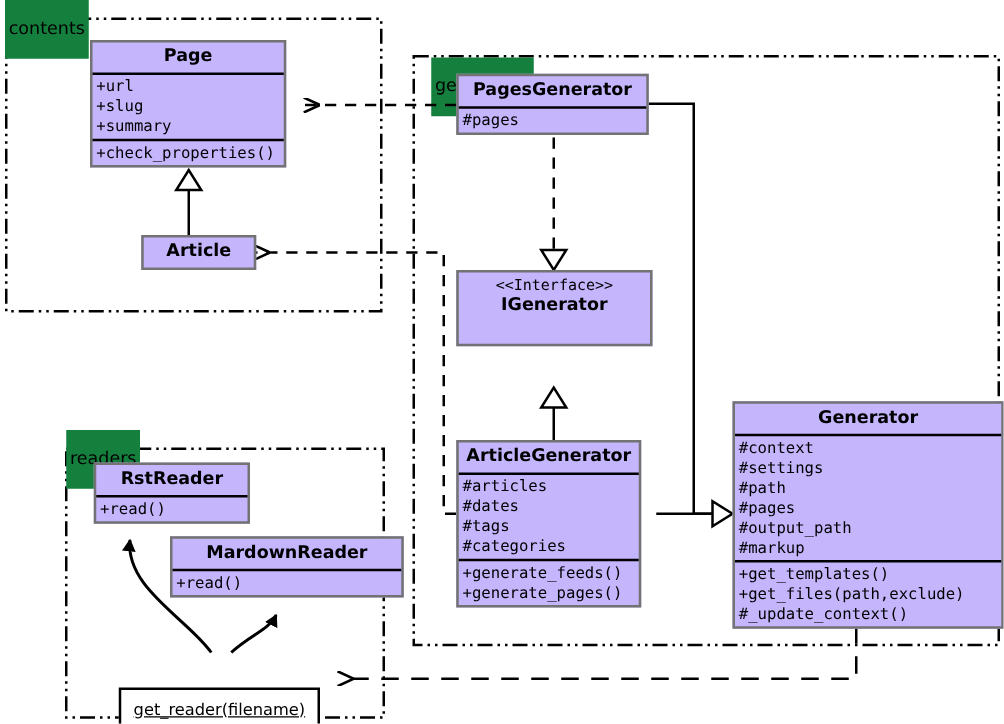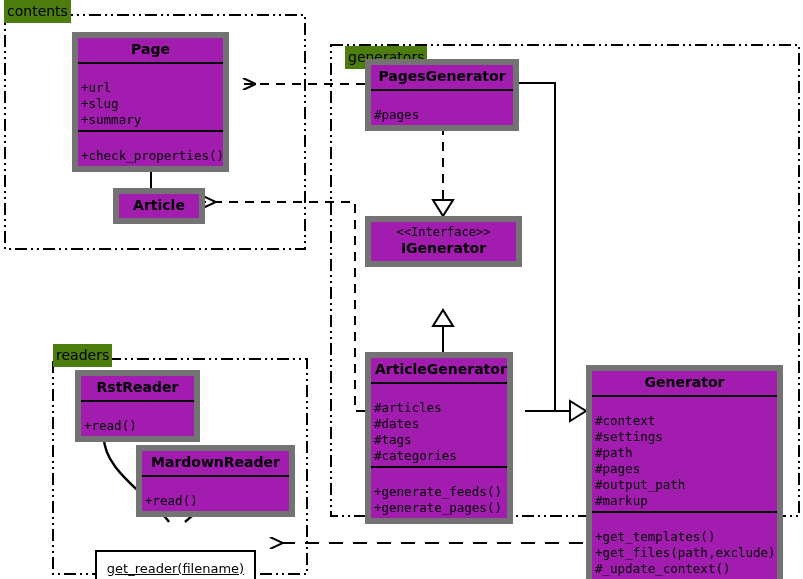--- a/index.html
+++ b/index.html
@@ -20,31 +20,31 @@
     left: 0; top: 0;
     width: 803px;
     height: 579px;
     pointer-events: none;
   }
   .pkg-label {
     position: absolute;
     font-family: "DejaVu Sans", sans-serif;
     font-size: 14px;
     color: #000;
-    background: #4d7c0f;
-    padding: 4px 3px;
+    background: #15803d;
+    padding: 16px 3px;
     white-space: nowrap;
     line-height: 15px;
   }
 
   
   .cls {
     position: absolute;
-    border: 6px solid #737373;
-    background: #a21caf;
+    border: 2px solid #737373;
+    background: #c4b5fd;
     box-sizing: border-box;
     z-index: 5;
   }
   .cls .title {
     font-family: "DejaVu Sans", sans-serif;
     font-weight: bold;
     font-size: 14px;
     text-align: center;
     color: #000;
     padding: 3px 4px 4px 4px;
@@ -55,21 +55,21 @@
     font-family: "DejaVu Sans Mono", monospace;
     font-weight: normal;
     font-size: 12px;
     text-align: center;
     color: #000;
     line-height: 15px;
     padding-top: 3px;
   }
   .cls .sect {
     border-top: 2px solid #000;
-    padding: 16px 3px 2px 3px;
+    padding: 1px 3px 2px 3px;
   }
   .cls .row {
     font-family: "DejaVu Sans Mono", monospace;
     font-size: 12.5px;
     color: #000;
     line-height: 16px;
     white-space: nowrap;
   }
   .plain {
     position: absolute;
@@ -181,41 +181,41 @@
   </div>
 
   <div class="cls" style="left:365px; top:59px; width:154px;">
     <div class="title">PagesGenerator</div>
     <div class="sect">
       <div class="row">#pages</div>
     </div>
   </div>
 
   <div class="cls" style="left:365px; top:216px; width:157px;">
-    <div style="padding-bottom:0;">
+    <div style="padding-bottom:18px;">
       <div class="stereo">&lt;&lt;Interface&gt;&gt;</div>
       <div class="title" style="padding-top:0;">IGenerator</div>
     </div>
   </div>
 
   <div class="cls" style="left:365px; top:352px; width:148px;">
     <div class="title">ArticleGenerator</div>
     <div class="sect">
       <div class="row">#articles</div>
       <div class="row">#dates</div>
       <div class="row">#tags</div>
       <div class="row">#categories</div>
     </div>
     <div class="sect">
       <div class="row">+generate_feeds()</div>
       <div class="row">+generate_pages()</div>
     </div>
   </div>
 
-  <div class="cls" style="left:586px; top:321px; width:197px;margin-top:44px;">
+  <div class="cls" style="left:586px; top:321px; width:217px;">
     <div class="title">Generator</div>
     <div class="sect">
       <div class="row">#context</div>
       <div class="row">#settings</div>
       <div class="row">#path</div>
       <div class="row">#pages</div>
       <div class="row">#output_path</div>
       <div class="row">#markup</div>
     </div>
     <div class="sect">
@@ -225,21 +225,21 @@
     </div>
   </div>
 
   <div class="cls" style="left:75px; top:370px; width:125px;">
     <div class="title">RstReader</div>
     <div class="sect">
       <div class="row">+read()</div>
     </div>
   </div>
 
-  <div class="cls" style="left:136px; top:429px; width:159px;margin-top:16px;">
+  <div class="cls" style="left:136px; top:429px; width:187px;">
     <div class="title">MardownReader</div>
     <div class="sect">
       <div class="row">+read()</div>
     </div>
   </div>
 
   <div class="plain" style="left:95px; top:550px; width:161px; height:36px;text-decoration:underline;">
     <span>get_reader(filename)</span>
   </div>
 

